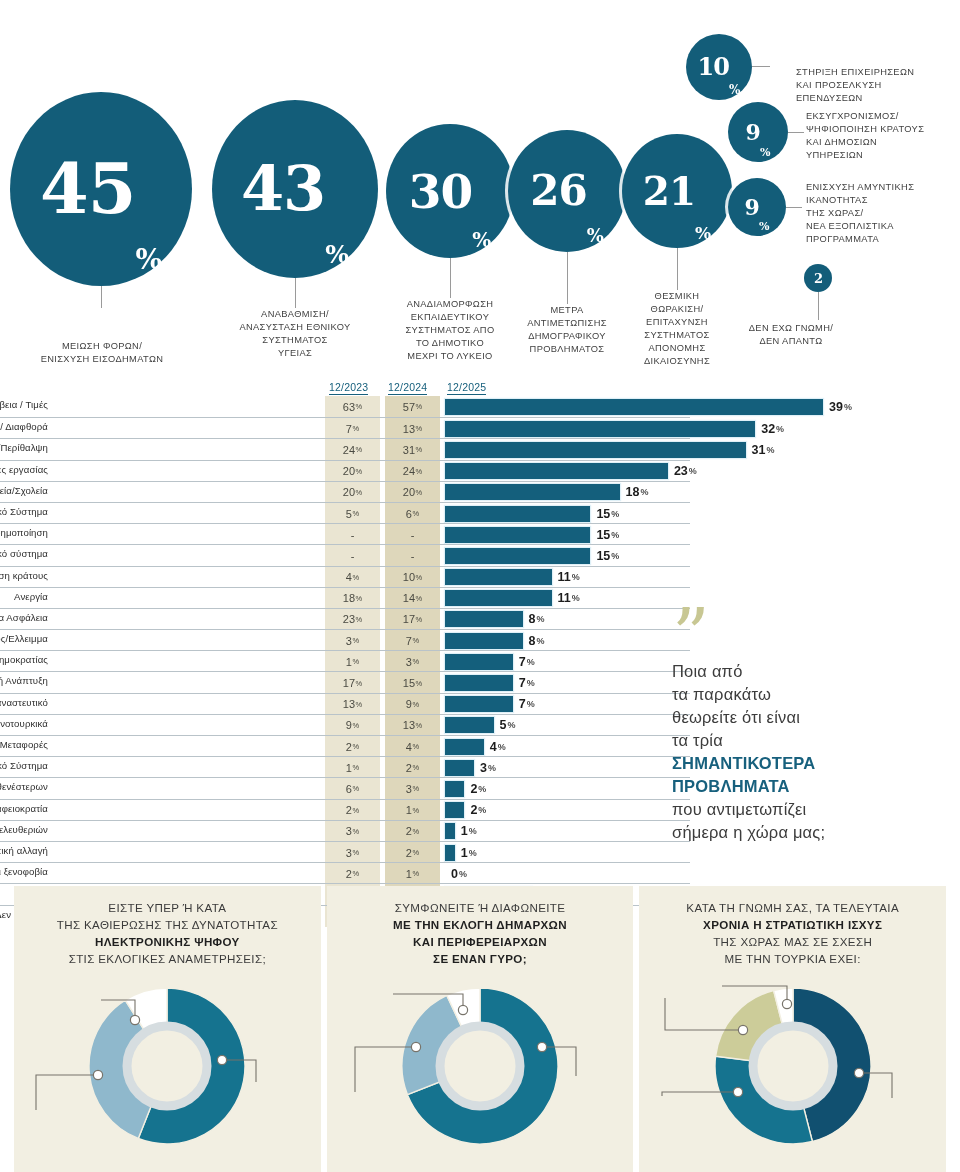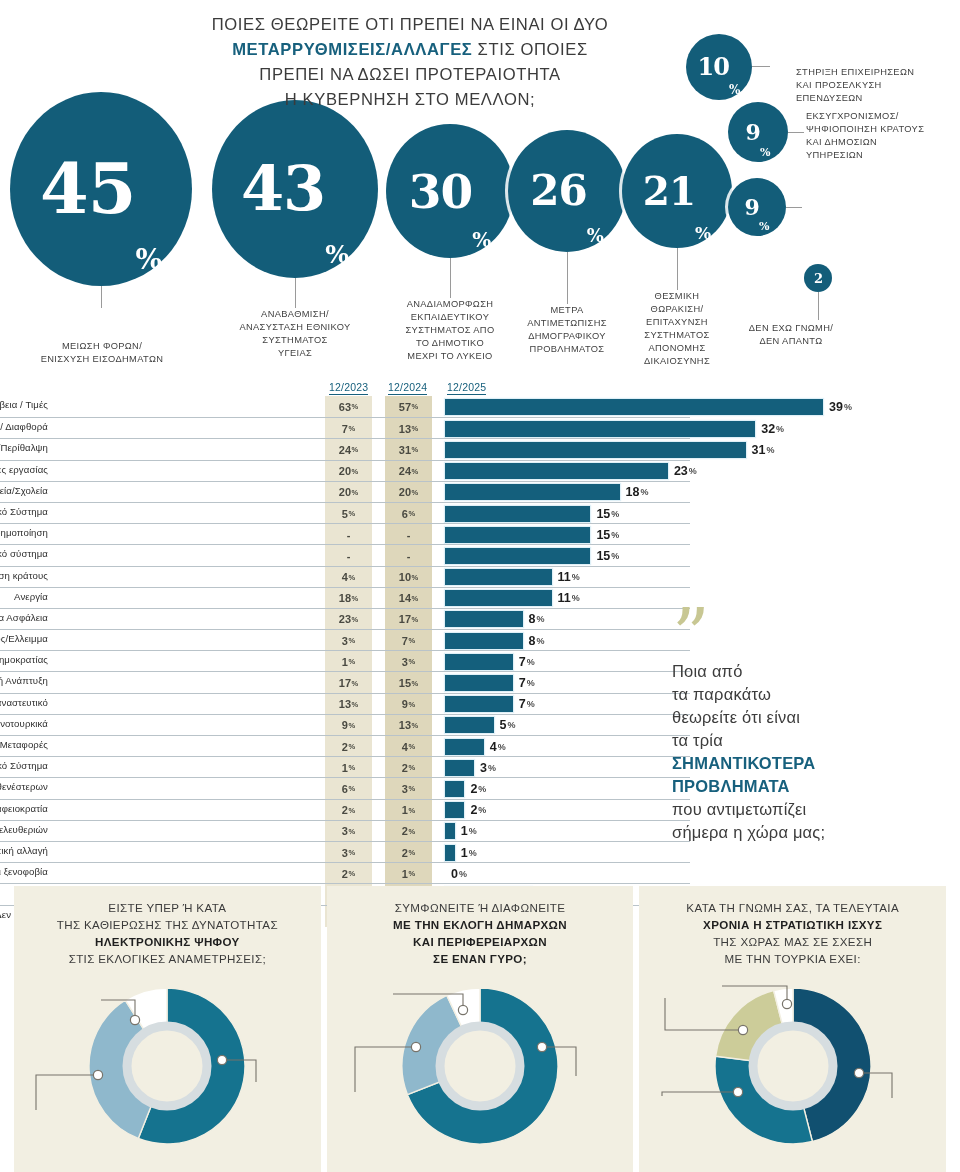--- a/index.html
+++ b/index.html
@@ -102,23 +102,23 @@
     border-top: 1px solid #b9c3c9;
   }
   .row:first-of-type { border-top: none; }
   .rlabel {
     position: absolute; right: 642px; top: 3px; width: 330px;
     text-align: right;
     font-size: 9.6px; color: #2e2e2e; letter-spacing: .1px;
     white-space: nowrap;
   }
   .c23, .c24 {
-    position: absolute; top: 0; height: 21.2px; width: 47px;
+    position: absolute; top: 0; height: 21.2px; width: 55px;
     display: flex; align-items: center; justify-content: center;
-    font-size: 11px; color: #4a4a42; font-weight: 700;
+    font-size: 11px; color: #4a4a42; font-weight: 400;
   }
   .c23 { left: 325px; background: #eae5d2; }
   .c24 { left: 385px; background: #ded7bb; }
   .c23 em, .c24 em { font-style: normal; font-size: 7.5px; margin-left: .5px; }
 
   .barwrap { position: absolute; left: 445px; top: 2.6px; height: 16px; right: 0; }
   .bar {
     position: absolute; left: 0; top: 0; height: 16px;
     background: #145f7c;
     box-shadow: 0 0 0 1.2px #dff0f7;
@@ -172,29 +172,20 @@
   .donutbox svg { display: block; }
   .ln { position: absolute; background: #77736a; }
 </style>
 </head>
 <body>
 
 <div class="page">
 
   <div class="top">
 
-    <div class="headline">
-      <div>ΠΟΙΕΣ ΘΕΩΡΕΙΤΕ ΟΤΙ ΠΡΕΠΕΙ ΝΑ ΕΙΝΑΙ ΟΙ ΔΥΟ</div>
-      <div>
-        <span class="hl-strong">ΜΕΤΑΡΡΥΘΜΙΣΕΙΣ/ΑΛΛΑΓΕΣ</span>
-        <span>ΣΤΙΣ ΟΠΟΙΕΣ</span>
-      </div>
-      <div>ΠΡΕΠΕΙ ΝΑ ΔΩΣΕΙ ΠΡΟΤΕΡΑΙΟΤΗΤΑ</div>
-      <div>Η ΚΥΒΕΡΝΗΣΗ ΣΤΟ ΜΕΛΛΟΝ;</div>
-    </div>
 
     <div class="bub b1">
       <span class="num">45</span>
         <span class="pct">%</span>
     </div>
     <div class="bub b2">
       <span class="num">43</span>
         <span class="pct">%</span>
     </div>
     <div class="bub b3">
@@ -236,20 +227,21 @@
     <div class="leader-h" style="left:788px; top:132px; width:16px;"></div>
     <div class="leader-h" style="left:786px; top:207px; width:16px;"></div>
 
     <div class="blabel" style="left:22px;  top:308px; width:160px;margin-top:32px;">ΜΕΙΩΣΗ ΦΟΡΩΝ/<br>ΕΝΙΣΧΥΣΗ ΕΙΣΟΔΗΜΑΤΩΝ</div>
     <div class="blabel" style="left:212px; top:308px; width:166px;">ΑΝΑΒΑΘΜΙΣΗ/<br>ΑΝΑΣΥΣΤΑΣΗ ΕΘΝΙΚΟΥ<br>ΣΥΣΤΗΜΑΤΟΣ<br>ΥΓΕΙΑΣ</div>
     <div class="blabel" style="left:373px; top:298px; width:154px;">ΑΝΑΔΙΑΜΟΡΦΩΣΗ<br>ΕΚΠΑΙΔΕΥΤΙΚΟΥ<br>ΣΥΣΤΗΜΑΤΟΣ ΑΠΟ<br>ΤΟ ΔΗΜΟΤΙΚΟ<br>ΜΕΧΡΙ ΤΟ ΛΥΚΕΙΟ</div>
     <div class="blabel" style="left:504px; top:304px; width:126px;">ΜΕΤΡΑ<br>ΑΝΤΙΜΕΤΩΠΙΣΗΣ<br>ΔΗΜΟΓΡΑΦΙΚΟΥ<br>ΠΡΟΒΛΗΜΑΤΟΣ</div>
     <div class="blabel" style="left:614px; top:290px; width:126px;">ΘΕΣΜΙΚΗ<br>ΘΩΡΑΚΙΣΗ/<br>ΕΠΙΤΑΧΥΝΣΗ<br>ΣΥΣΤΗΜΑΤΟΣ<br>ΑΠΟΝΟΜΗΣ<br>ΔΙΚΑΙΟΣΥΝΗΣ</div>
     <div class="blabel lft" style="left:796px; top:50px;  width:176px;margin-top:16px;">ΣΤΗΡΙΞΗ ΕΠΙΧΕΙΡΗΣΕΩΝ<br>ΚΑΙ ΠΡΟΣΕΛΚΥΣΗ<br>ΕΠΕΝΔΥΣΕΩΝ</div>
     <div class="blabel lft" style="left:806px; top:110px; width:150px;">ΕΚΣΥΓΧΡΟΝΙΣΜΟΣ/<br>ΨΗΦΙΟΠΟΙΗΣΗ ΚΡΑΤΟΥΣ<br>ΚΑΙ ΔΗΜΟΣΙΩΝ<br>ΥΠΗΡΕΣΙΩΝ</div>
+    <div class="blabel lft" style="left:806px; top:181px; width:150px;">ΕΝΙΣΧΥΣΗ ΑΜΥΝΤΙΚΗΣ<br>ΙΚΑΝΟΤΗΤΑΣ<br>ΤΗΣ ΧΩΡΑΣ/<br>ΝΕΑ ΕΞΟΠΛΙΣΤΙΚΑ<br>ΠΡΟΓΡΑΜΜΑΤΑ</div>
     <div class="blabel" style="left:724px; top:322px; width:134px;">ΔΕΝ ΕΧΩ ΓΝΩΜΗ/<br>ΔΕΝ ΑΠΑΝΤΩ</div>
   </div>
 
   <div class="tbl" id="bartable">
     <div class="colhead">
       <span class="ch23">12/2023</span>
       <span class="ch24">12/2024</span>
       <span class="ch25">12/2025</span>
     </div>
     <div id="rows">

